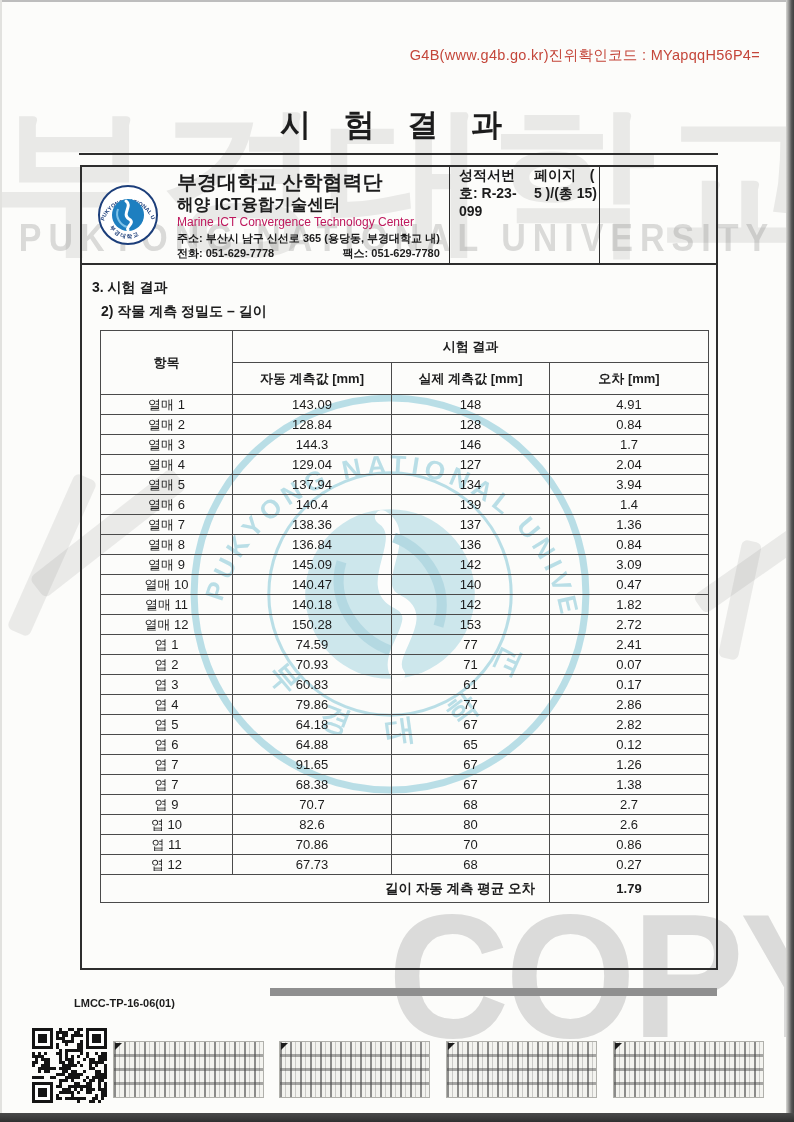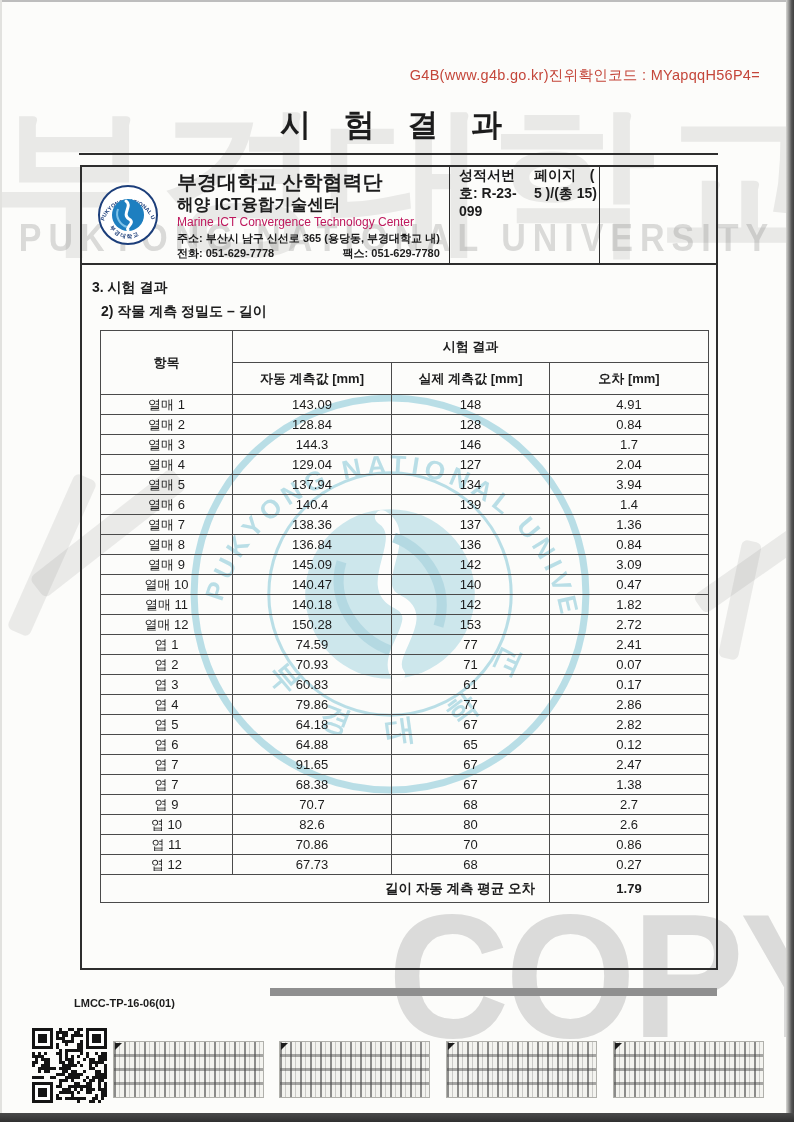--- a/index.html
+++ b/index.html
@@ -18,21 +18,21 @@
   .wm-top-hangul{left:-8px;top:74px;font-size:158px;letter-spacing:2px;color:rgba(125,125,125,0.15);transform:scaleX(1.04);transform-origin:left;}
   .wm-top-latin{left:0;top:218px;width:100%;text-align:center;font-size:34px;letter-spacing:7px;color:rgba(128,128,128,0.28);transform:scaleY(1.15);}
   .wm-copy{left:388px;top:880px;font-size:168px;letter-spacing:-4px;color:rgba(118,118,118,0.24);transform:scaleY(1.05);}
   .wm-stroke{position:absolute;z-index:0;background:rgba(140,140,140,0.16);border-radius:6px;}
   .wm-stroke-a1{left:18px;top:520px;width:180px;height:26px;transform:rotate(-38deg);}
   .wm-stroke-a2{left:40px;top:470px;width:24px;height:170px;transform:rotate(24deg);}
   .wm-stroke-b1{left:688px;top:560px;width:120px;height:22px;transform:rotate(-35deg);}
   .wm-stroke-b2{left:730px;top:540px;width:20px;height:120px;transform:rotate(12deg);}
   .wm-seal{position:absolute;left:188px;top:392px;z-index:0;opacity:0.5;}
   
-  .verify{position:absolute;top:46px;right:34px;font-size:14.5px;letter-spacing:0.3px;z-index:2;margin-top:20px;}
+  .verify{position:absolute;top:46px;right:34px;font-size:14.5px;letter-spacing:0.3px;z-index:2;}
   .title{position:absolute;left:0;top:104px;width:100%;margin:0;text-align:center;
          font-size:31px;font-weight:bold;letter-spacing:12px;z-index:2;}
   .title-rule{position:absolute;left:79px;top:153px;width:639px;height:2px;background:#2d2d2d;z-index:2;}
   
   .content-box{position:absolute;left:80px;top:165px;width:638px;height:805px;
                border:2px solid #2d2d2d;z-index:1;box-sizing:border-box;}
   .header-grid{position:absolute;left:0;top:0;width:100%;height:98px;display:flex;
                border-bottom:2px solid #2d2d2d;box-sizing:border-box;}
   .issuer-cell{width:368px;border-right:1.5px solid #2d2d2d;box-sizing:border-box;
                display:flex;align-items:center;gap:9px;padding-left:6px;}
@@ -288,21 +288,21 @@
           <tr>
           <td>엽 6</td>
           <td>64.88</td>
           <td>65</td>
           <td>0.12</td>
         </tr>
           <tr>
           <td>엽 7</td>
           <td>91.65</td>
           <td>67</td>
-          <td>2.47</td>
+          <td>1.26</td>
         </tr>
           <tr>
           <td>엽 7</td>
           <td>68.38</td>
           <td>67</td>
           <td>1.38</td>
         </tr>
           <tr>
           <td>엽 9</td>
           <td>70.7</td>

